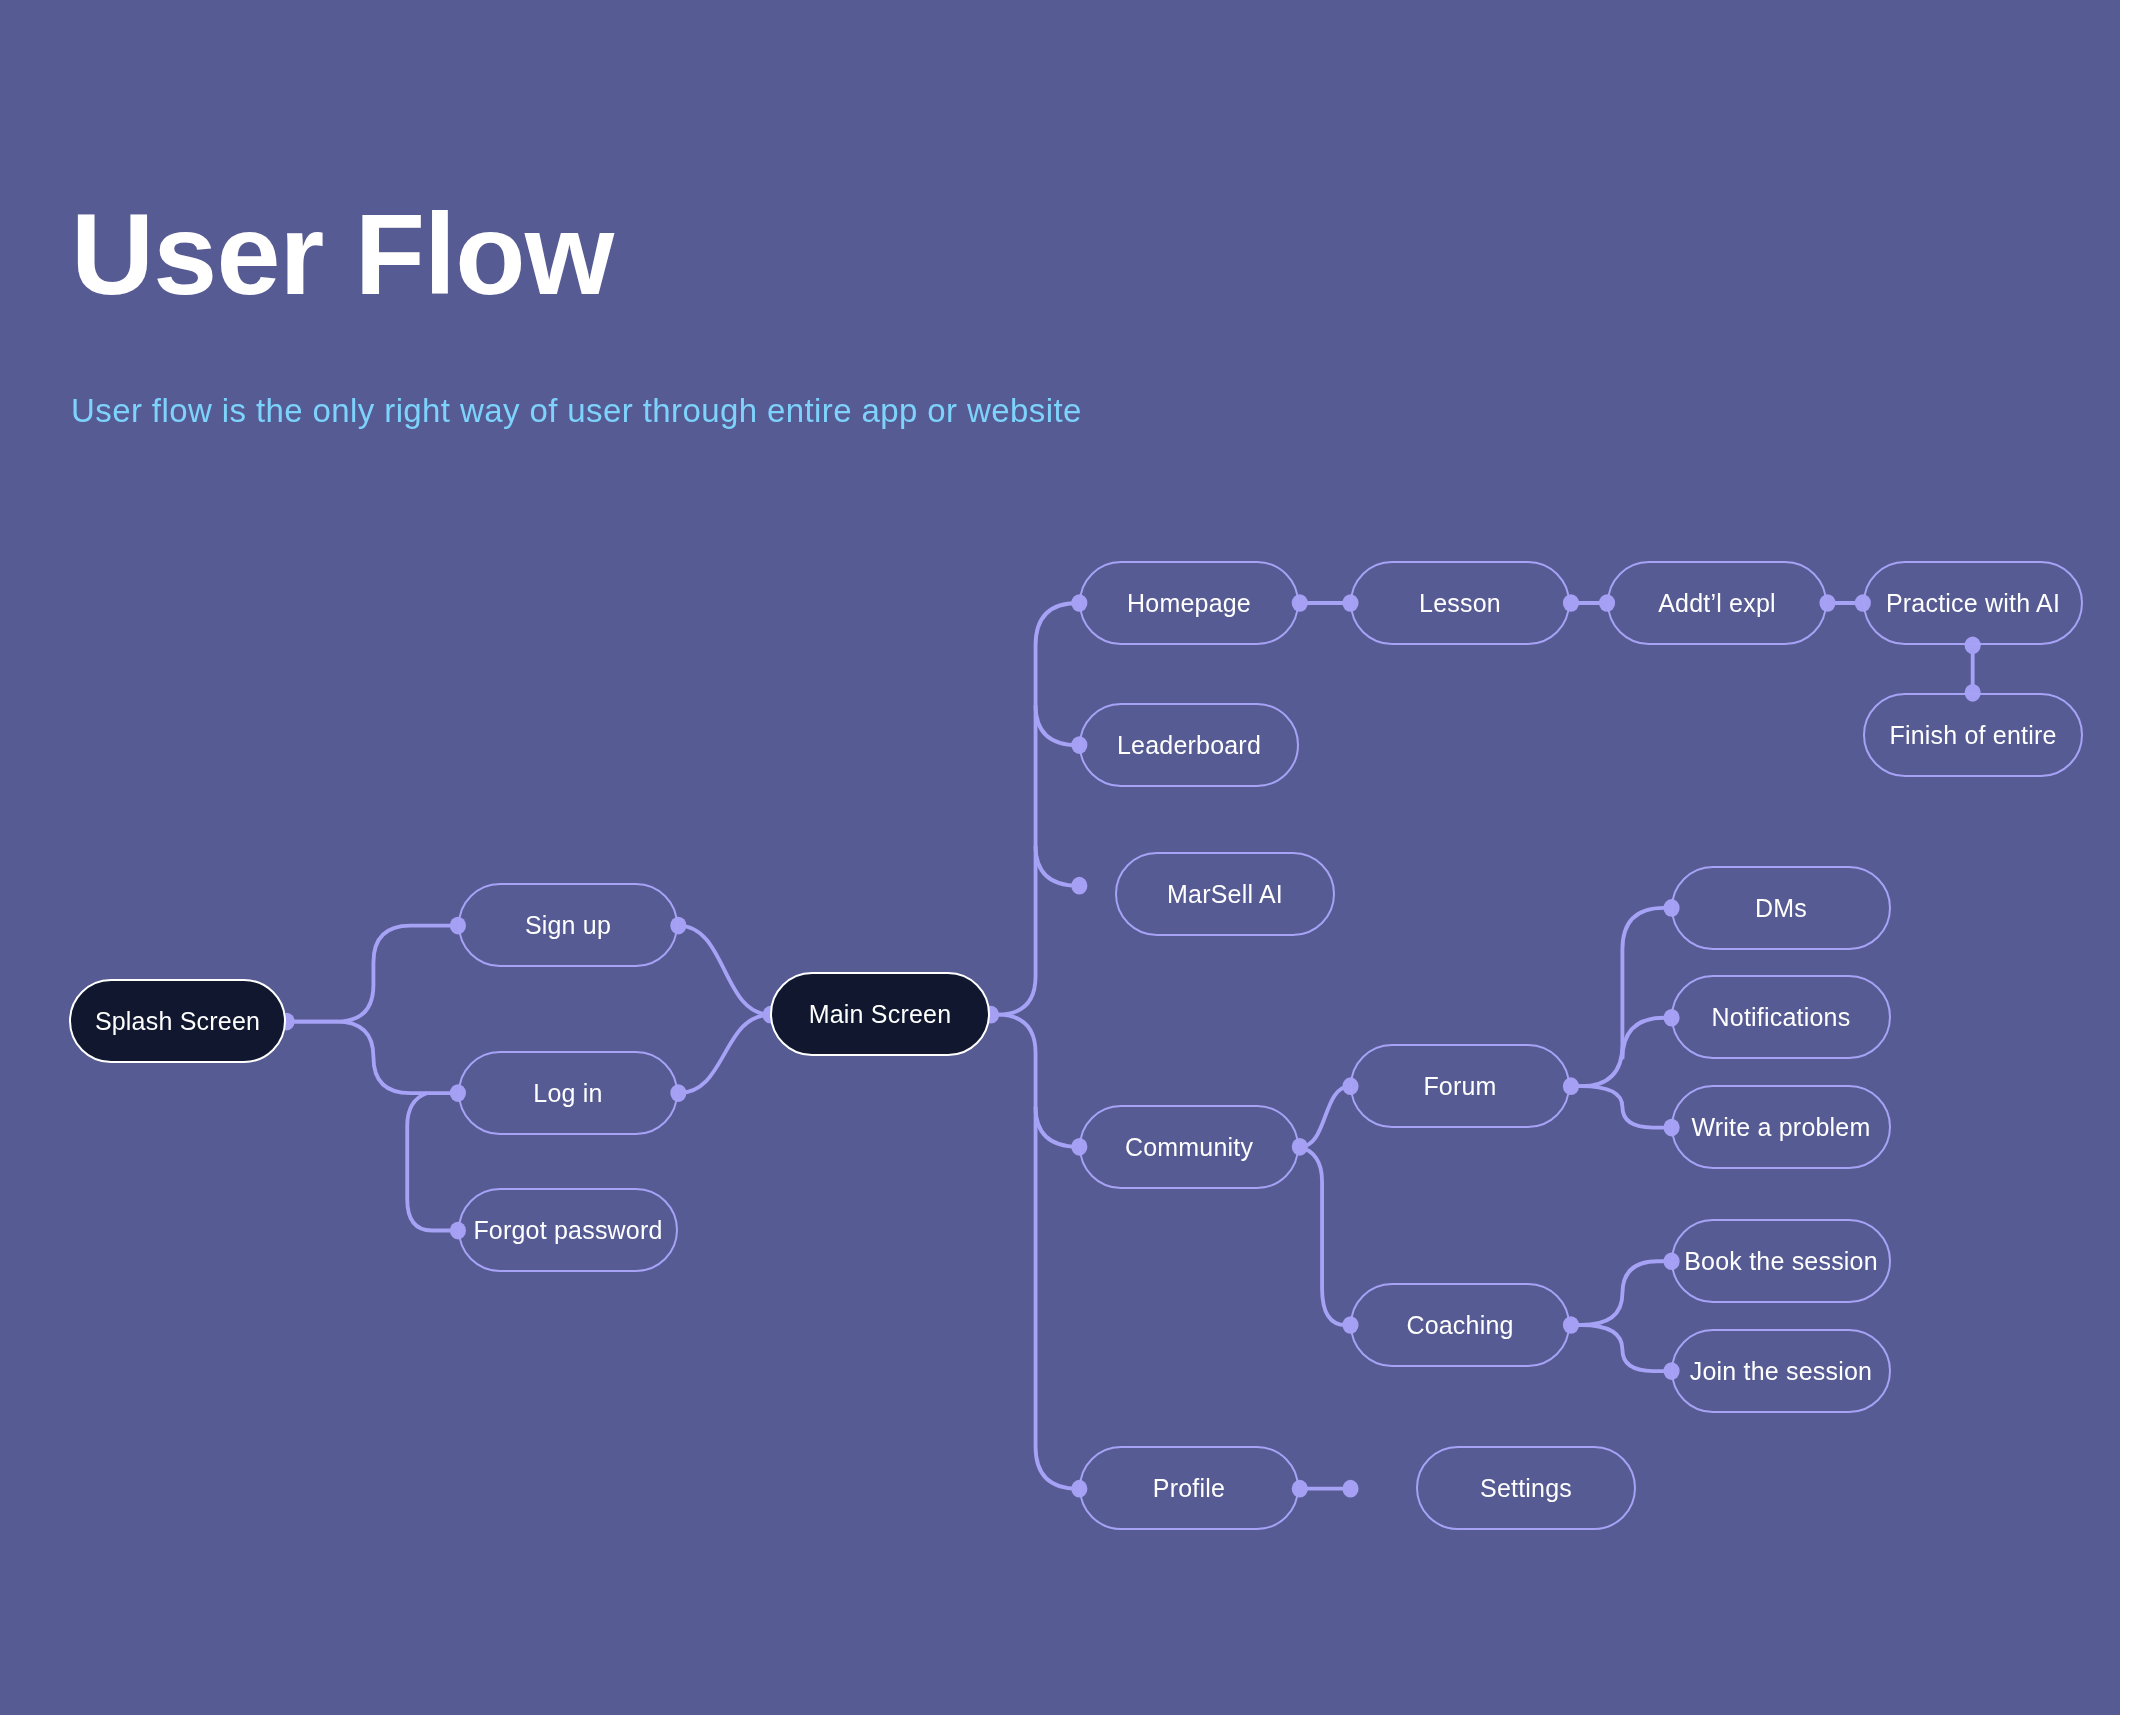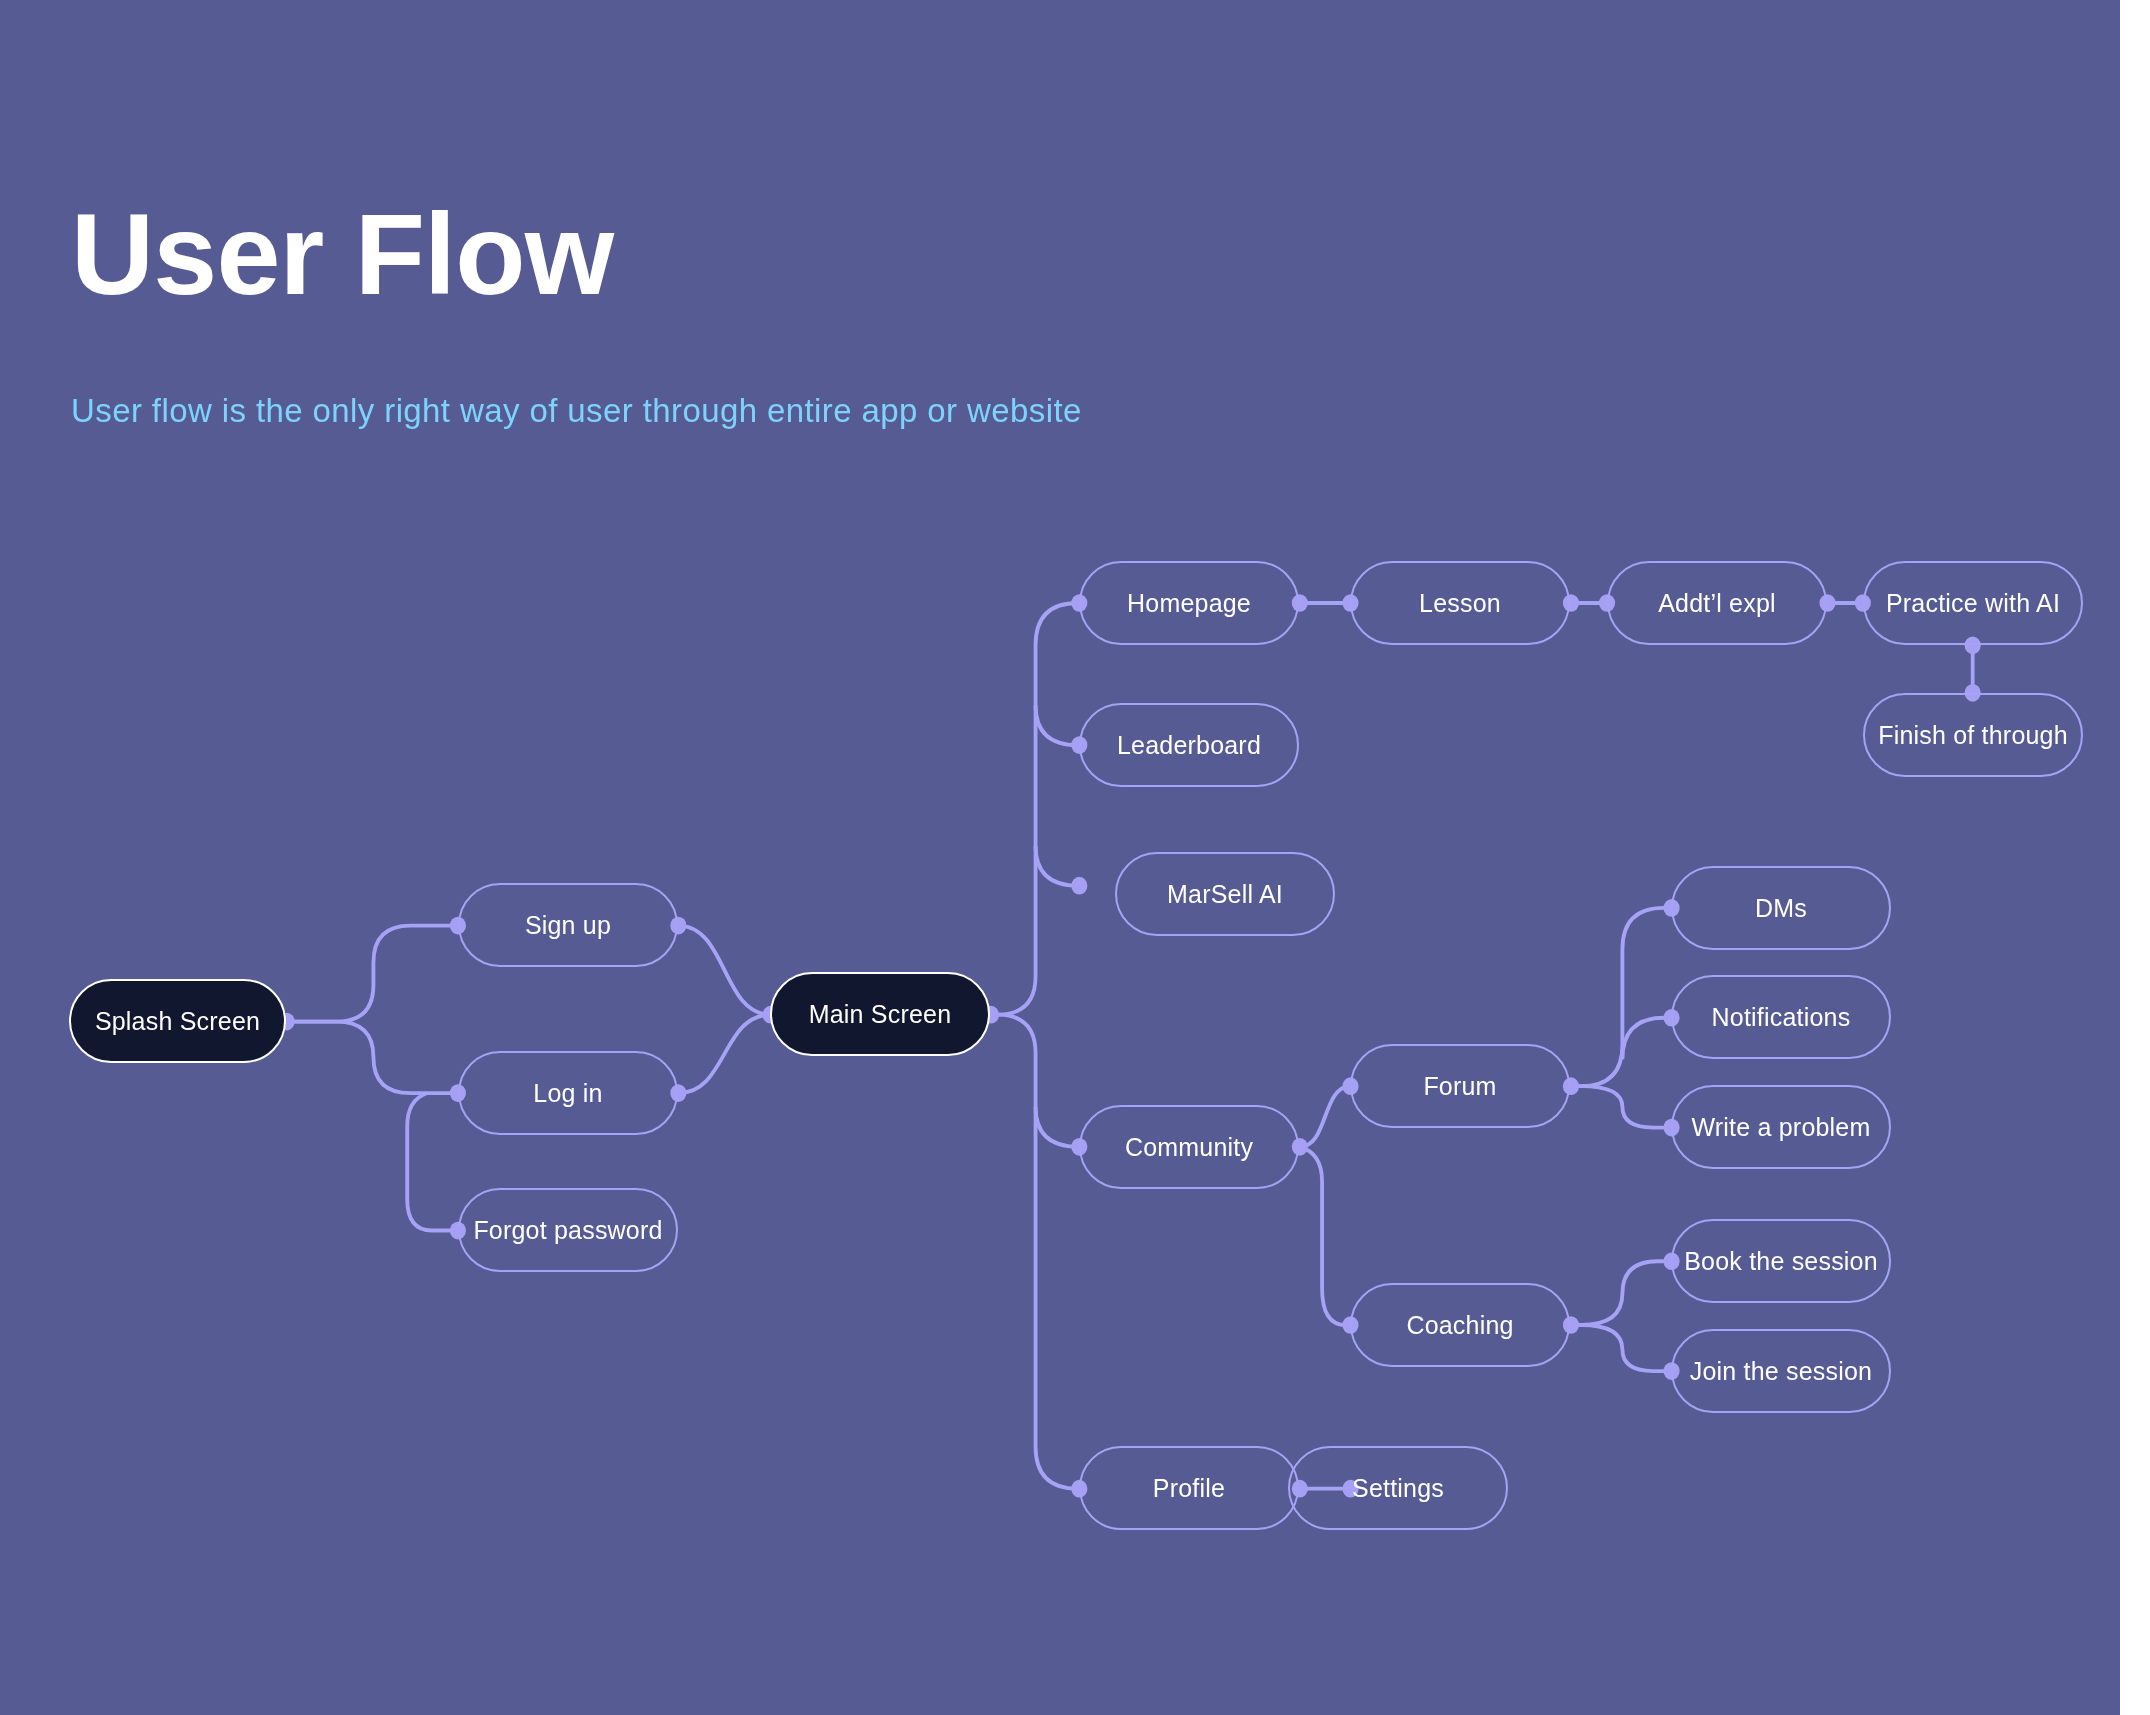--- a/index.html
+++ b/index.html
@@ -169,31 +169,31 @@
     </div>
   <div class="node light" style="left:1350px; top:561px;">
       <span>Lesson</span>
     </div>
   <div class="node light" style="left:1350px; top:1044px;">
       <span>Forum</span>
     </div>
   <div class="node light" style="left:1350px; top:1283px;">
       <span>Coaching</span>
     </div>
-  <div class="node light" style="left:1288px; top:1446px;align-items:center;">
+  <div class="node light" style="left:1416px; top:1446px;align-items:center;">
       <span>Settings</span>
     </div>
   <div class="node light" style="left:1607px; top:561px;">
       <span>Addt’l expl</span>
     </div>
   <div class="node light" style="left:1863px; top:561px;">
       <span>Practice with AI</span>
     </div>
   <div class="node light" style="left:1863px; top:693px;">
-      <span>Finish of through</span>
+      <span>Finish of entire</span>
     </div>
   <div class="node light" style="left:1671px; top:866px;">
       <span>DMs</span>
     </div>
   <div class="node light" style="left:1671px; top:975px;">
       <span>Notifications</span>
     </div>
   <div class="node light" style="left:1671px; top:1085px;justify-content:center;">
       <span>Write a problem</span>
     </div>

